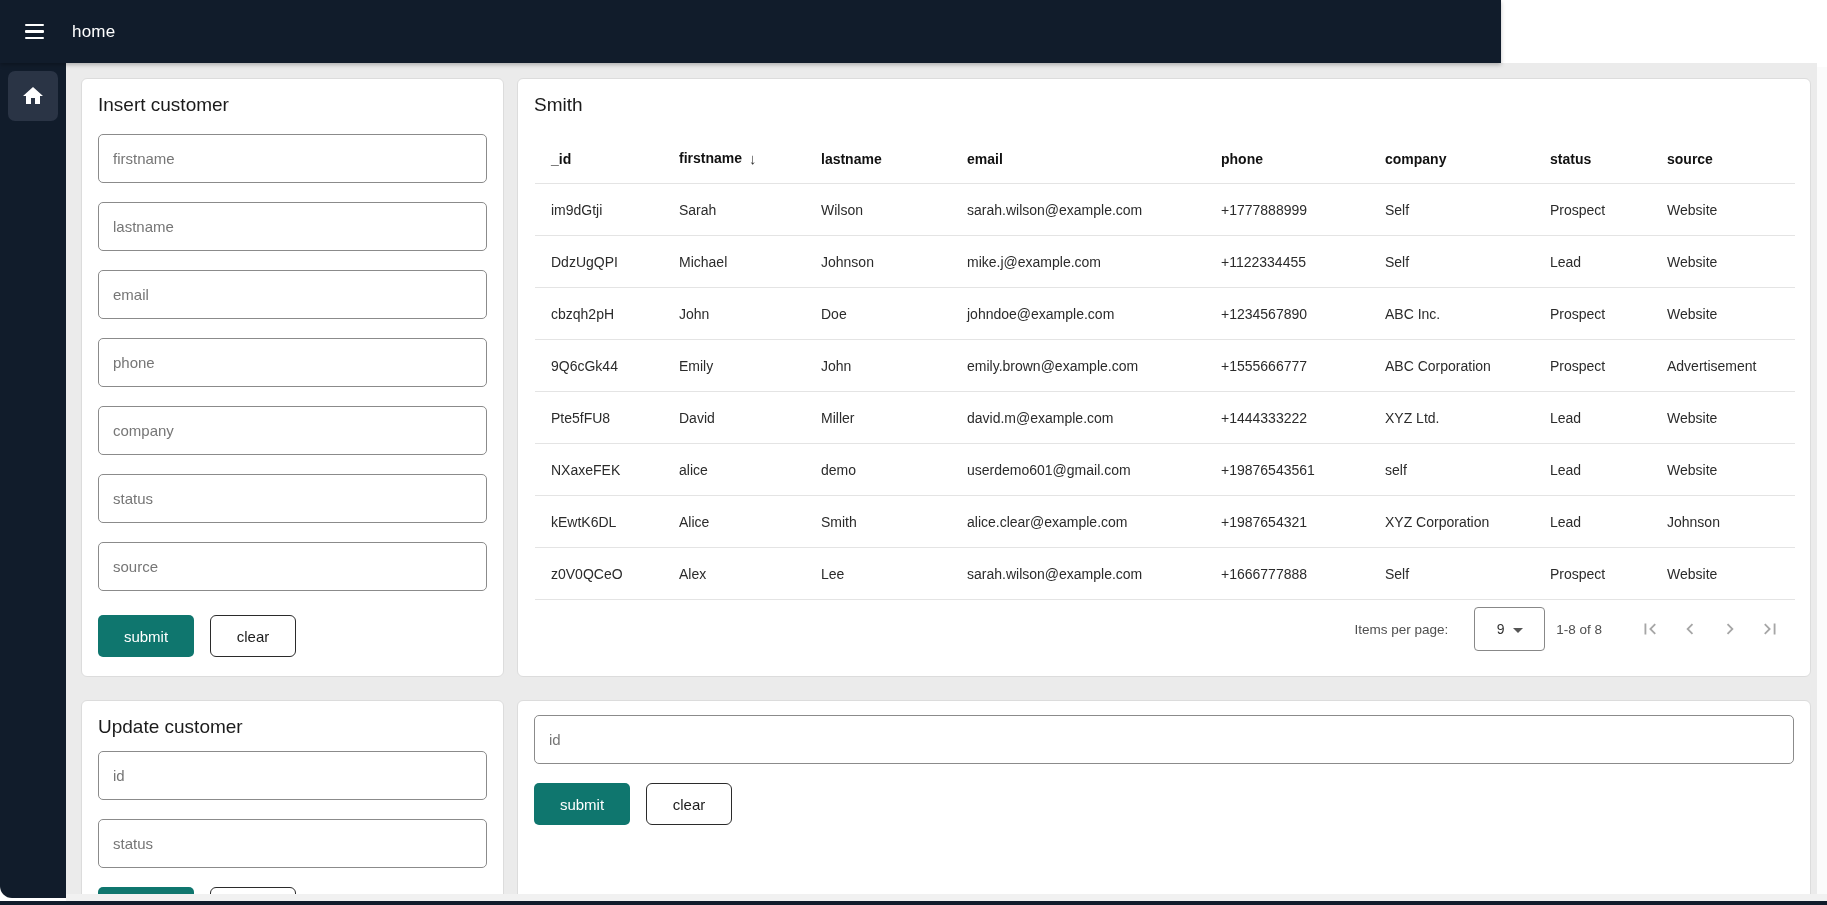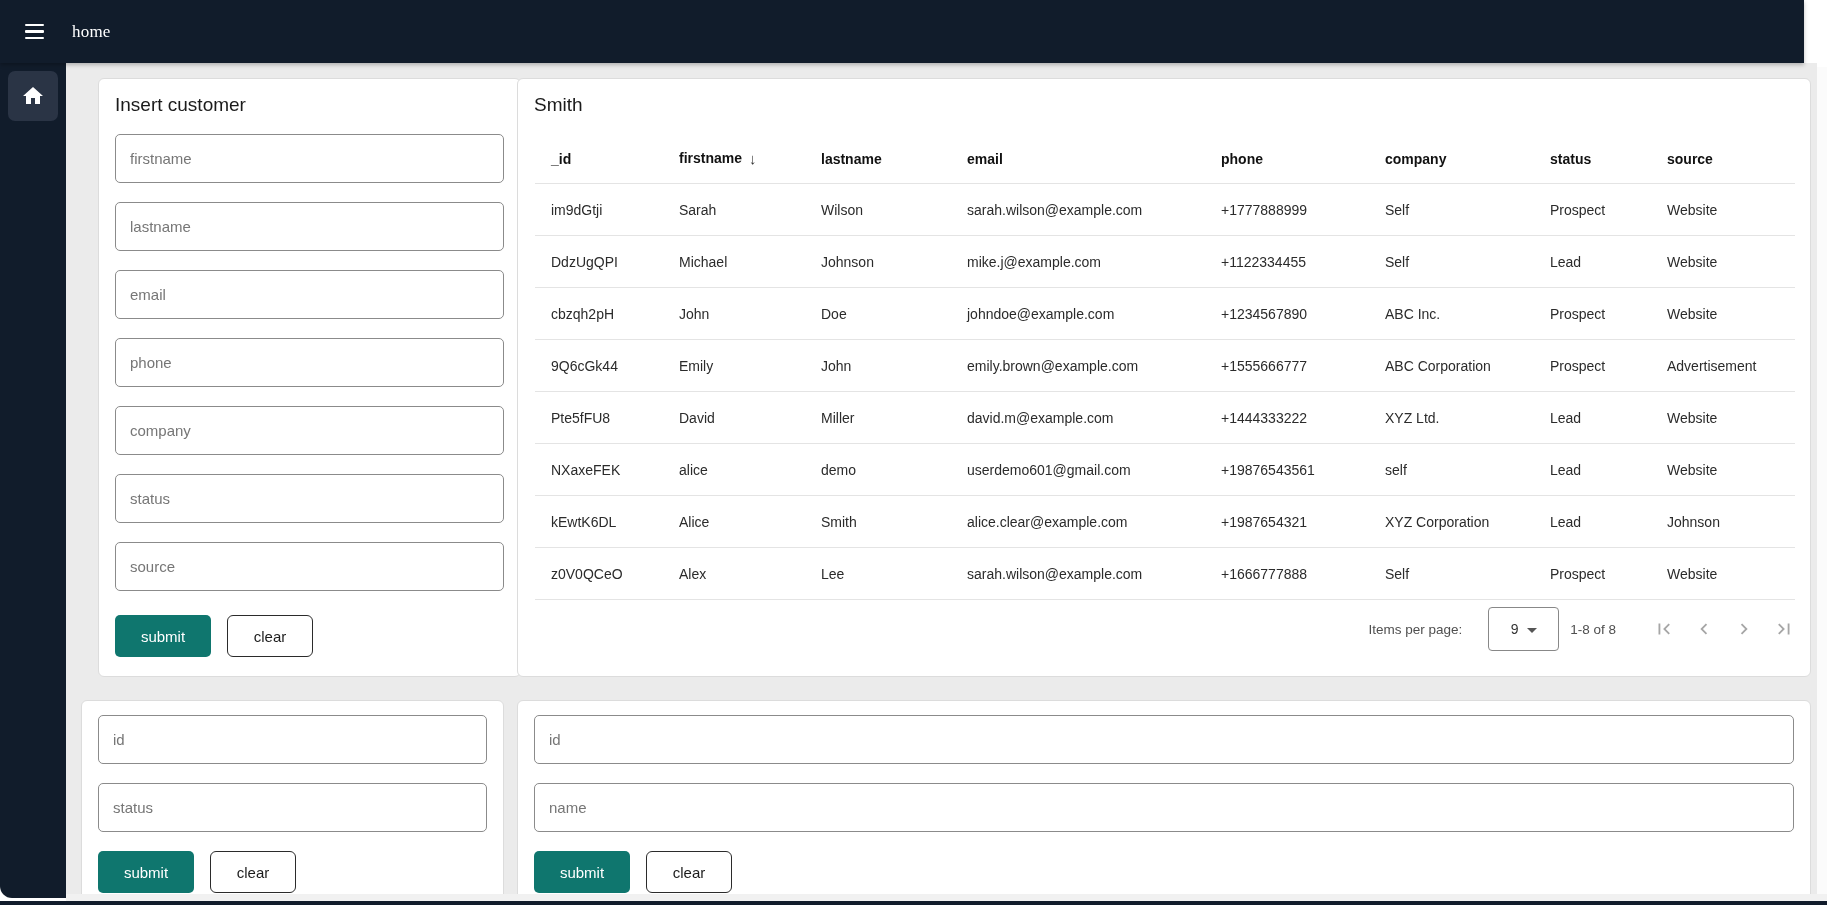--- a/index.html
+++ b/index.html
@@ -1,21 +1,21 @@
 <!DOCTYPE html>
 <html><head>
 <meta charset="utf-8">
 <style>
   * { margin:0; padding:0; box-sizing:border-box; }
   html,body { font-family:"Liberation Sans","DejaVu Sans",sans-serif; background:#ffffff; }
   .app { position:relative; width:1827px; height:905px; overflow:hidden; background:#ffffff; }
 
   
-  .topbar { position:absolute; left:0; top:0; width:1804px; height:63px; background:#111c2b;
-            display:flex; align-items:center; z-index:30; box-shadow:0 2px 4px rgba(0,0,0,.25);font-family:Liberation Serif, serif; }
+  .topbar { position:absolute; left:0; top:0; width:1501px; height:63px; background:#111c2b;
+            display:flex; align-items:center; z-index:30; box-shadow:0 2px 4px rgba(0,0,0,.25); }
   .menu-btn { width:40px; height:40px; margin-left:14px; background:transparent; border:none; cursor:pointer;
               display:flex; flex-direction:column; justify-content:center; align-items:center; gap:4px; }
   .menu-btn .bar { width:19px; height:2.5px; background:#ffffff; border-radius:1px; }
   .topbar-title { color:#ffffff; font-size:17px; margin-left:18px; font-weight:400; letter-spacing:.2px; }
 
   
   .sidebar { position:absolute; left:0; top:63px; width:66px; height:835px; background:#111c2b;
              border-bottom-left-radius:12px; z-index:20; }
   .side-home-btn { position:absolute; left:8px; top:8px; width:50px; height:50px; border:none; cursor:pointer;
                    background:#2a3445; border-radius:7px; display:flex; align-items:center; justify-content:center; }
@@ -25,21 +25,21 @@
 
   
   .v-scrollbar { position:absolute; right:0; top:67px; width:10px; height:838px; background:#fbfbfb; z-index:25; }
   .h-scrollbar { position:absolute; left:66px; top:894px; width:1761px; height:8px; background:#f1f1f1; z-index:26; }
   .bottom-edge { position:absolute; left:0; top:901px; width:1827px; height:4px; background:#111c2b; z-index:27; }
 
   
   .card { position:absolute; background:#ffffff; border:1px solid #dcdcdc; border-radius:6px;
           padding:14px 16px; z-index:10; }
   .card-title { font-size:19px; color:#1b1b1b; font-weight:400; line-height:24px; }
-  #insert-card { left:81px; top:78px; width:423px; height:599px;margin-left:17px; }
+  #insert-card { left:81px; top:78px; width:423px; height:599px; }
   #table-card  { left:517px; top:78px; width:1294px; height:599px; padding:0; }
   #update-card { left:81px; top:700px; width:423px; height:270px; }
   #delete-card { left:517px; top:700px; width:1294px; height:270px; }
   #insert-card .card-title { margin-bottom:17px; }
   #update-card .card-title, #delete-card .card-title { margin-bottom:12px; }
   #table-card .card-title { position:absolute; left:16px; top:14px; }
 
   
   .text-field { display:block; width:100%; height:49px; margin-bottom:19px; border:1px solid #8b8b8b;
                 border-radius:5px; padding:0 14px; font-size:15px; color:#222;
@@ -60,21 +60,21 @@
   .thead-row { height:50px; }
   .trow { height:52px; }
   .tcell { padding-left:16px; font-size:14px; color:#2b2b2b; white-space:nowrap; overflow:hidden; }
   .thead-row .tcell { font-weight:700; color:#111; display:flex; }
   .c-id{width:128px}.c-firstname{width:142px}.c-lastname{width:146px}.c-email{width:254px}
   .c-phone{width:164px}.c-company{width:165px}.c-status{width:117px}.c-source{flex:1}
   .sort-arrow { font-size:15px; color:#3a3a3a; margin-left:7px; font-weight:400; }
 
   
   .paginator { position:absolute; left:0; top:522px; width:100%; height:56px; display:flex;
-               align-items:center; justify-content:flex-end; padding-right:6px;
+               align-items:center; justify-content:flex-end; padding-right:20px;
                font-size:13.5px; color:#4f4f4f; }
   .pp-label { margin-right:26px; }
   .pp-select { width:71px; height:44px; border:1px solid #888; border-radius:4px; background:#fff;
                display:flex; align-items:center; justify-content:center; gap:8px; cursor:pointer;
                font-size:14px; color:#333; }
   .pp-caret { width:0; height:0; border-left:5px solid transparent; border-right:5px solid transparent;
               border-top:5px solid #555; margin-top:2px; }
   .pp-range { margin:0 28px 0 11px; }
   .pg-btn { width:40px; height:40px; background:transparent; border:none; display:flex; align-items:center;
             justify-content:center; cursor:default; }
@@ -257,31 +257,31 @@
       </button>
       <button class="pg-btn">
         <svg width="22" height="22" viewBox="0 0 24 24">
             <path d="M5.59 7.41L10.18 12l-4.59 4.59L7 18l6-6-6-6zM16 6h2v12h-2z"></path>
           </svg>
       </button>
     </div>
   </div>
 
   <div class="card" id="update-card">
+    <div class="card-title">Update customer</div>
     <input class="text-field" type="text" placeholder="id" style="">
     <input class="text-field" type="text" placeholder="status" style="">
     <div class="btn-row">
       <button class="btn btn-submit">submit</button>
       <button class="btn btn-clear">clear</button>
     </div>
   </div>
 
   <div class="card" id="delete-card">
     <input class="text-field" type="text" placeholder="id" style="">
-    <input class="text-field" type="text" placeholder="name" style="">
     <div class="btn-row">
       <button class="btn btn-submit">submit</button>
       <button class="btn btn-clear">clear</button>
     </div>
   </div>
 
   <div class="v-scrollbar"></div>
   <div class="h-scrollbar"></div>
   <div class="bottom-edge"></div>
 

